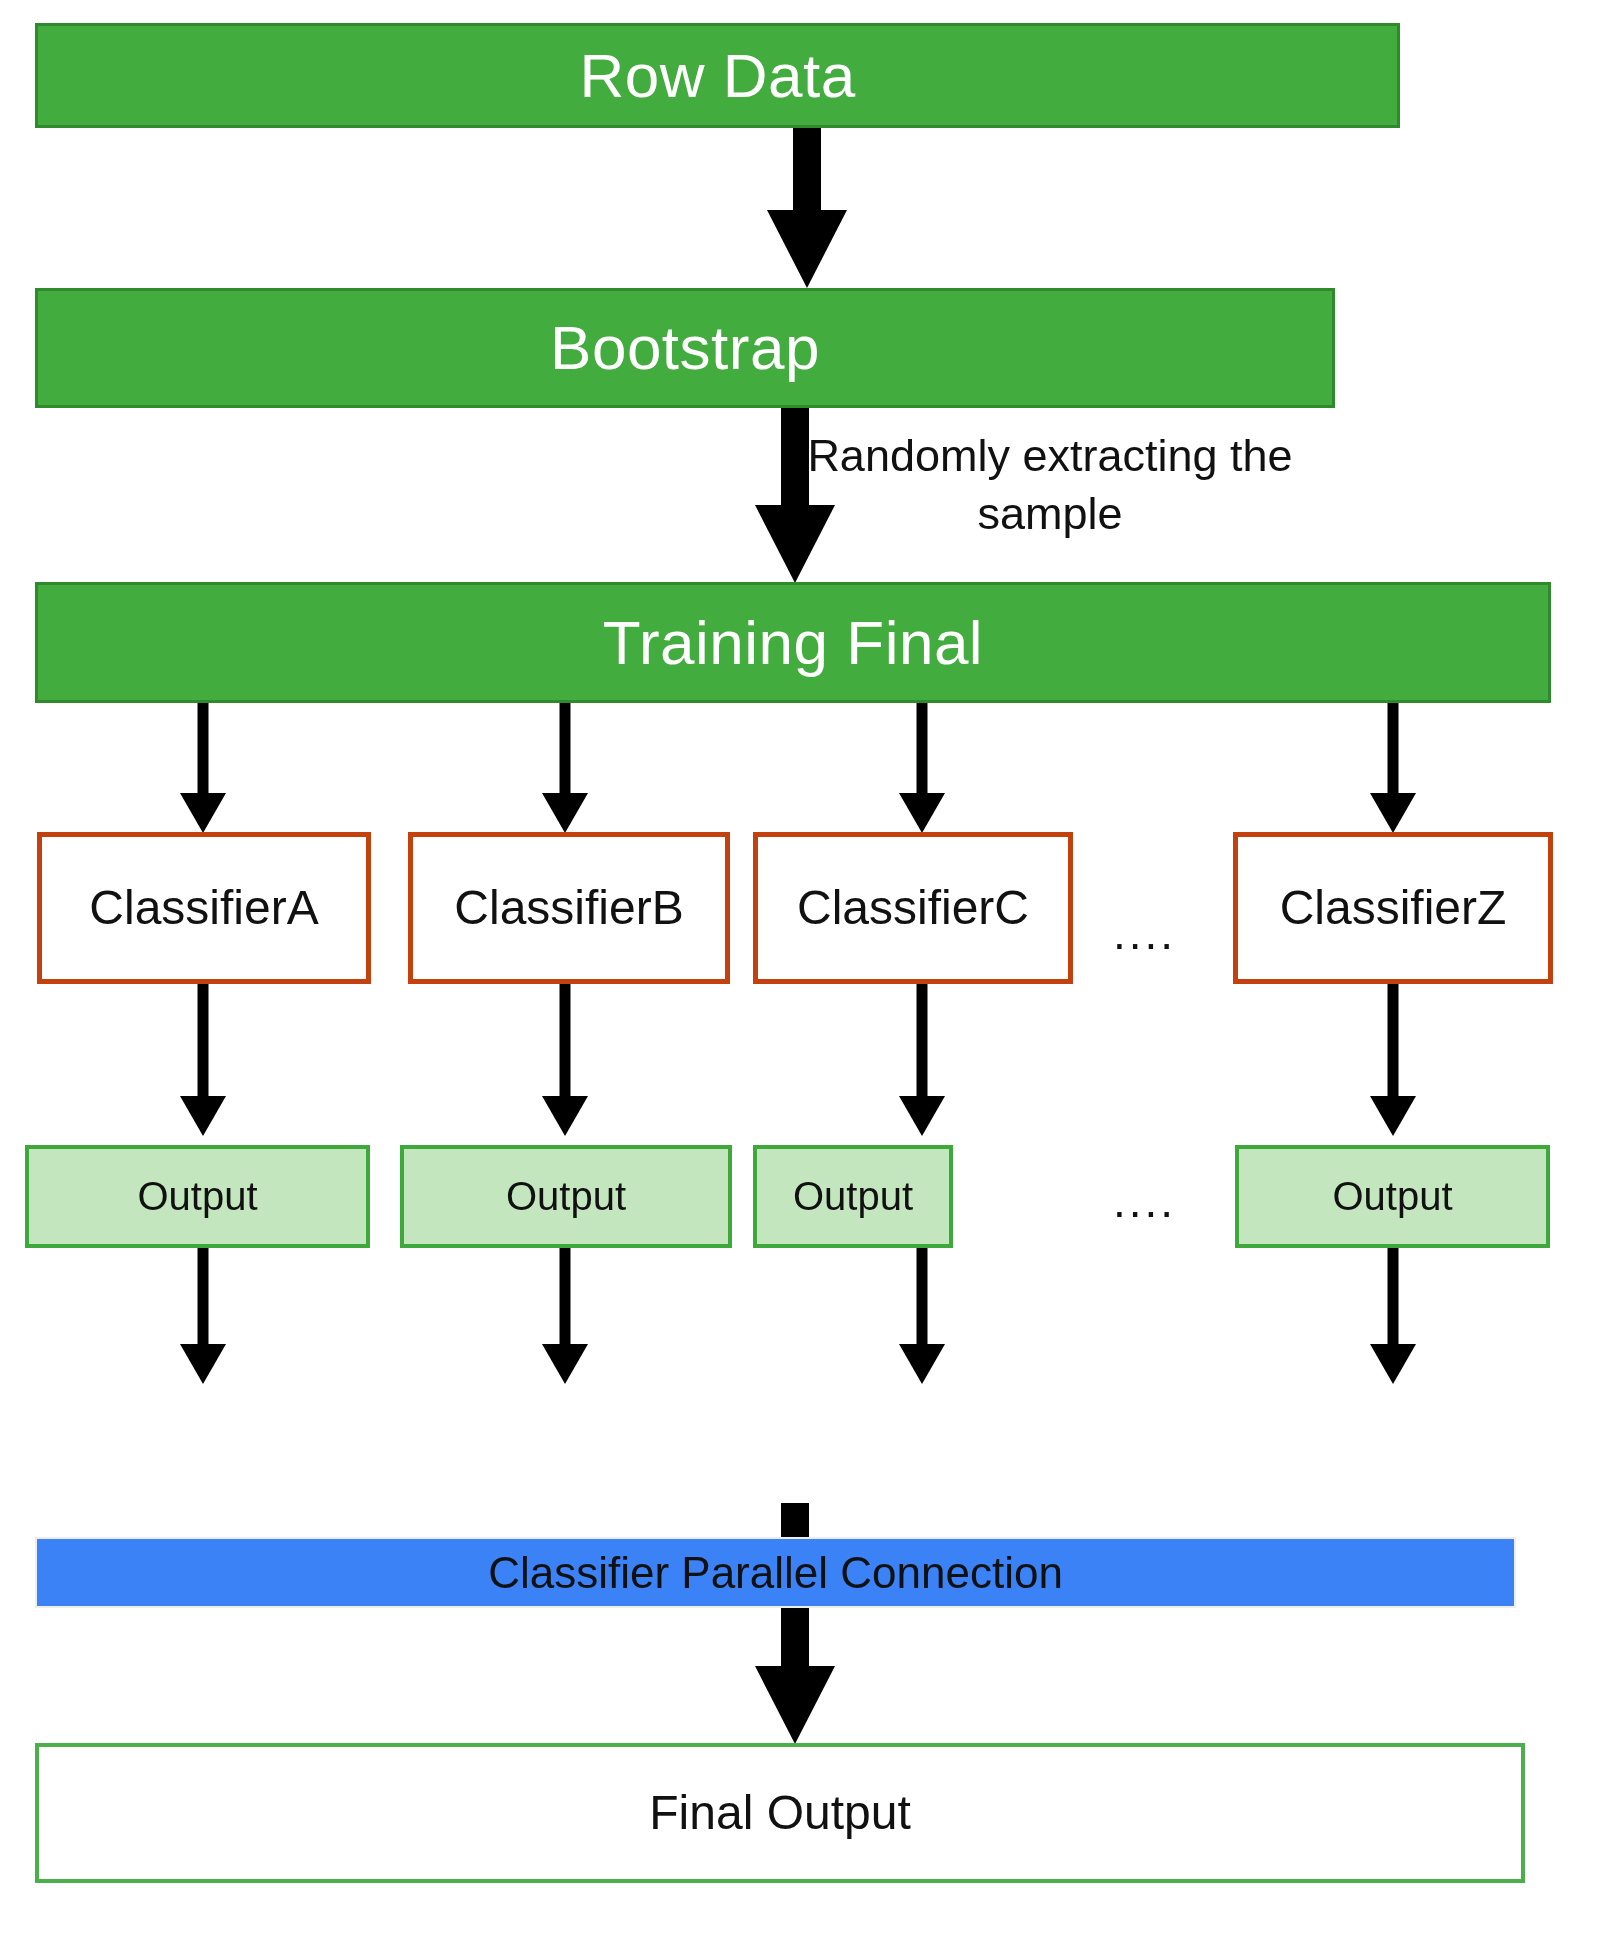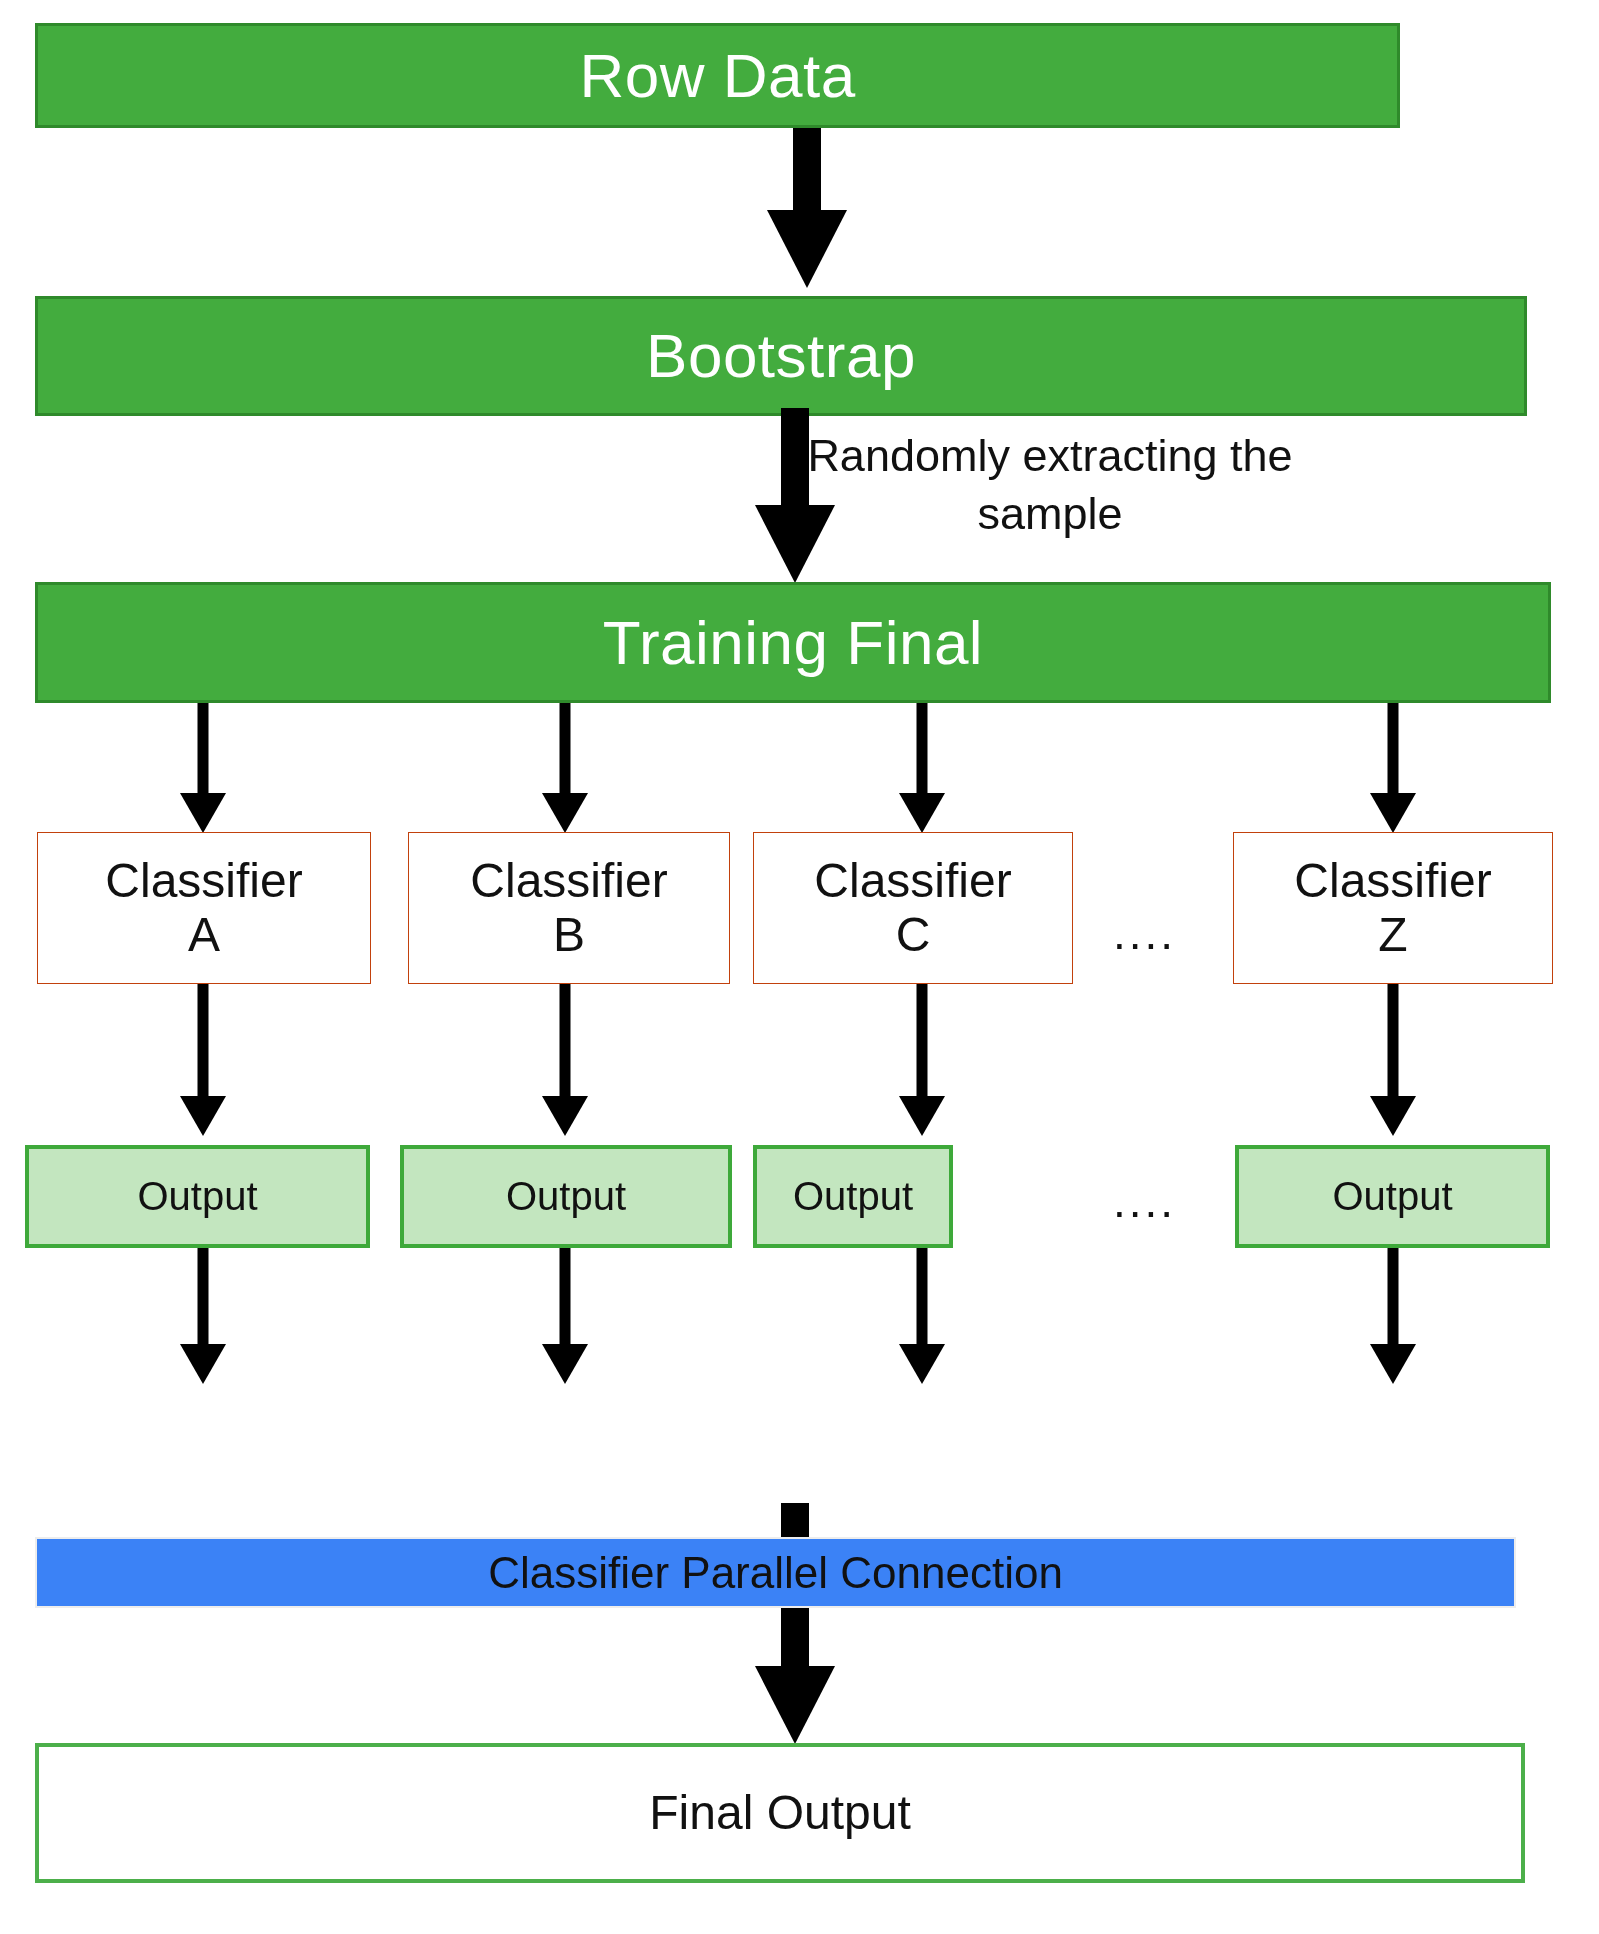--- a/index.html
+++ b/index.html
@@ -32,24 +32,24 @@
   .band {
     background: #43ac3e;
     border: 3px solid #2f8a2b;
     color: #ffffff;
     font-size: 62px;
     letter-spacing: 0.5px;
   }
 
   .classifier-box {
     background: #ffffff;
-    border: 1px solid #c2410c;
+    border: 5px solid #c2410c;
     color: #111111;
     font-size: 48px;
-    flex-direction: column;
+    flex-direction: row;
   }
 
   .output-box {
     background: #c3e6bf;
     border: 4px solid #3ea93a;
     color: #111111;
     font-size: 40px;
   }
 
   .faint-box {
@@ -137,21 +137,21 @@
 
   <div class="box band" style="left:35px; top:23px; width:1365px; height:105px;">
     <span>Row Data</span>
   </div>
 
   <div class="arrow thick" style="left:767px; top:128px; width:80px; height:160px;">
     <div class="shaft" style="height:85px;"></div>
     <div class="head"></div>
   </div>
 
-  <div class="box band" style="left:35px; top:288px; width:1492px; height:120px;margin-top:8px;">
+  <div class="box band" style="left:35px; top:288px; width:1300px; height:120px;">
     <span>Bootstrap</span>
   </div>
 
   <div class="arrow thick" style="left:755px; top:408px; width:80px; height:175px;">
     <div class="shaft" style="height:100px;"></div>
     <div class="head"></div>
   </div>
 
   <div class="note" style="left:700px; top:427px; width:700px;">Randomly extracting the
 sample</div>

